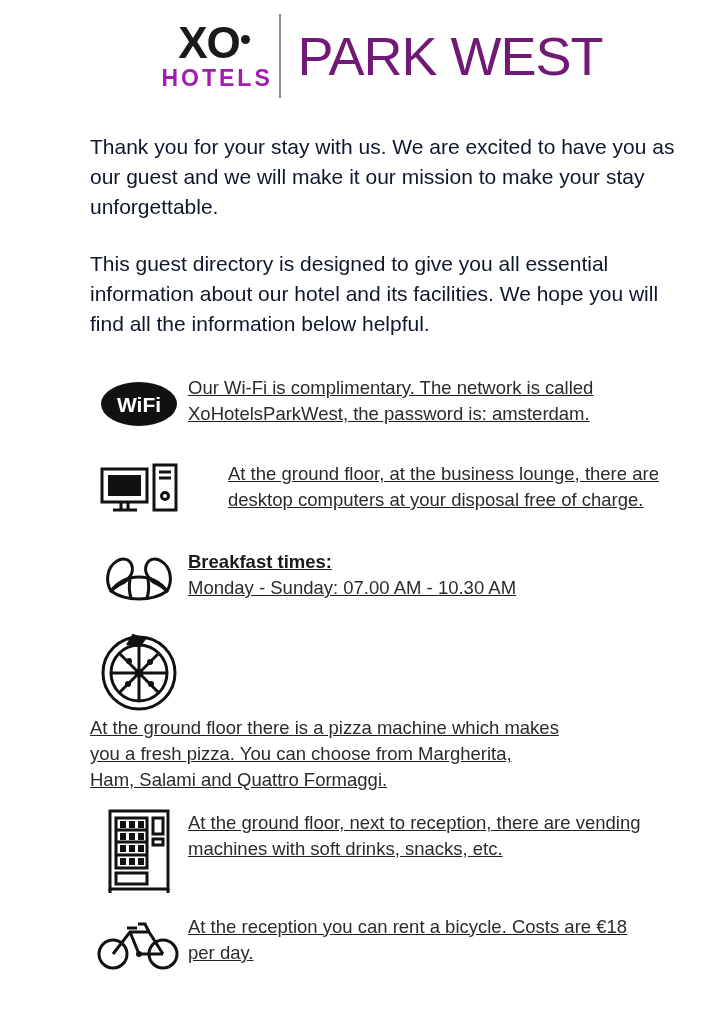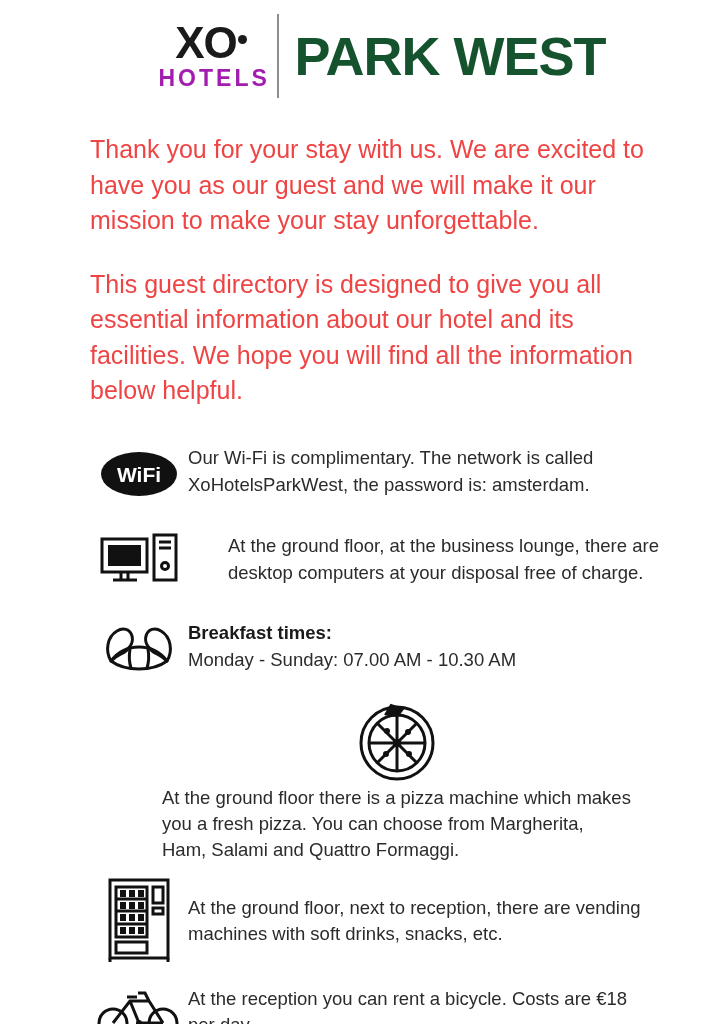--- a/index.html
+++ b/index.html
@@ -66,50 +66,51 @@
     color: #a21caf;
   }
   .logo-divider {
     width: 2px;
     height: 84px;
     background: #8d8d8d;
     margin: 0 16px 0 0;
   }
   .logo-name {
     font-size: 54px;
-    font-weight: 700;
+    font-weight: 400;
     letter-spacing: -1px;
     line-height: 1;
-    color: #14532d;
+    color: #701a75;
     white-space: nowrap;
   }
 
   
   .intro {
     margin: 34px 70px 0 70px;
     width: 586px;
   }
   .intro p {
     margin: 0 0 28px 0;
-    font-size: 25px;
+    font-size: 21px;
     line-height: 1.42;
-    color: #ef4444;
+    color: #0f172a;
     font-weight: 400;
   }
   .intro p:last-child { margin-bottom: 0; }
 
   
   .info-list {
     margin: 34px 0 0 0;
     padding: 0 40px 0 70px;
   }
   .info-row {
     display: flex;
-    align-items: center;
+    align-items: flex-start;
     margin-bottom: 26px;
+    text-decoration: underline;
   }
   .info-icon {
     width: 98px;
     min-width: 98px;
     display: flex;
     justify-content: center;
     align-items: flex-start;
     padding-top: 2px;
   }
   .info-text {

